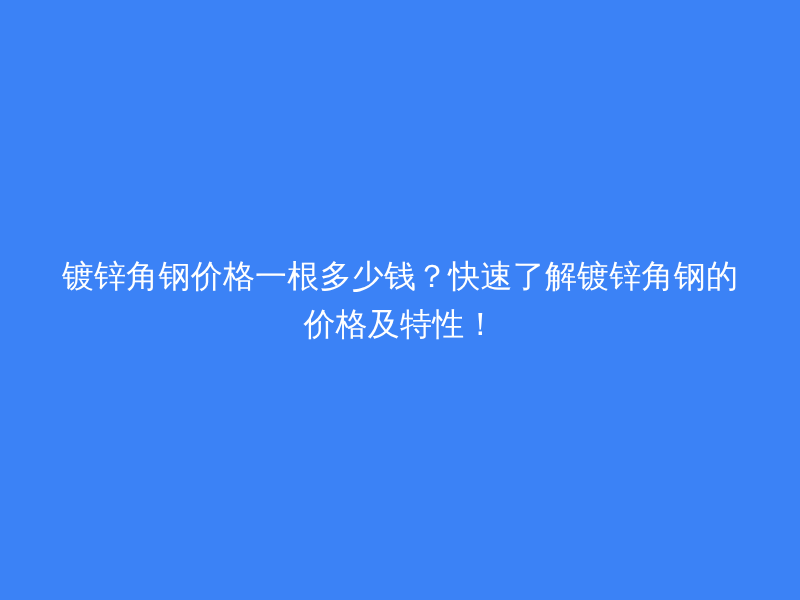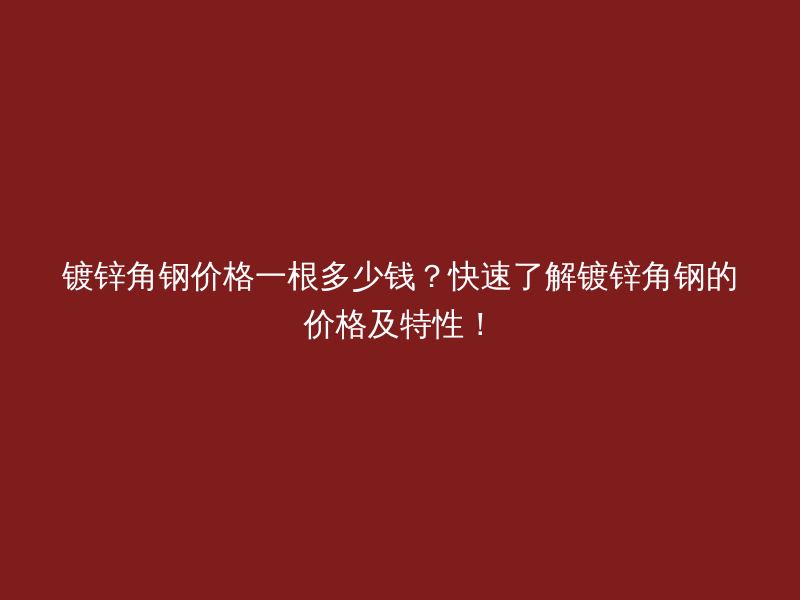--- a/index.html
+++ b/index.html
@@ -45,21 +45,21 @@
     line-height: 48px;
     letter-spacing: 0.2px;
     text-align: center;
     word-break: break-all;
     white-space: normal;
   }
 </style>
 </head>
 <body>
 
-<div class="title-card" style="background-color: #7f1d1d;">
+<div class="title-card" style="background-color: #3b82f6;">
 
   <div class="headline-block">
 
     <h1 class="headline" style="color: rgb(255, 255, 255); font-size: 32px; line-height: 48px; text-align: center;">镀锌角钢价格一根多少钱？快速了解镀锌角钢的价格及特性！</h1>
 
   </div>
 
 </div>
 
 </body></html>

